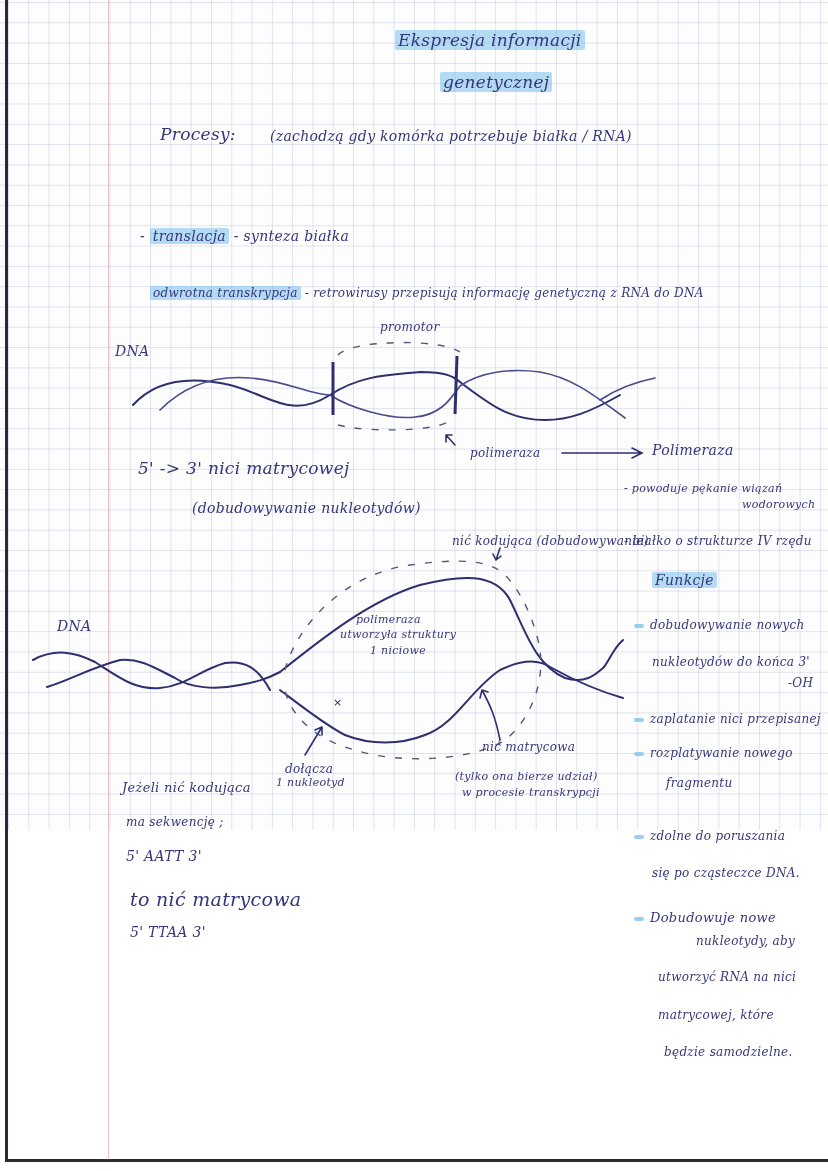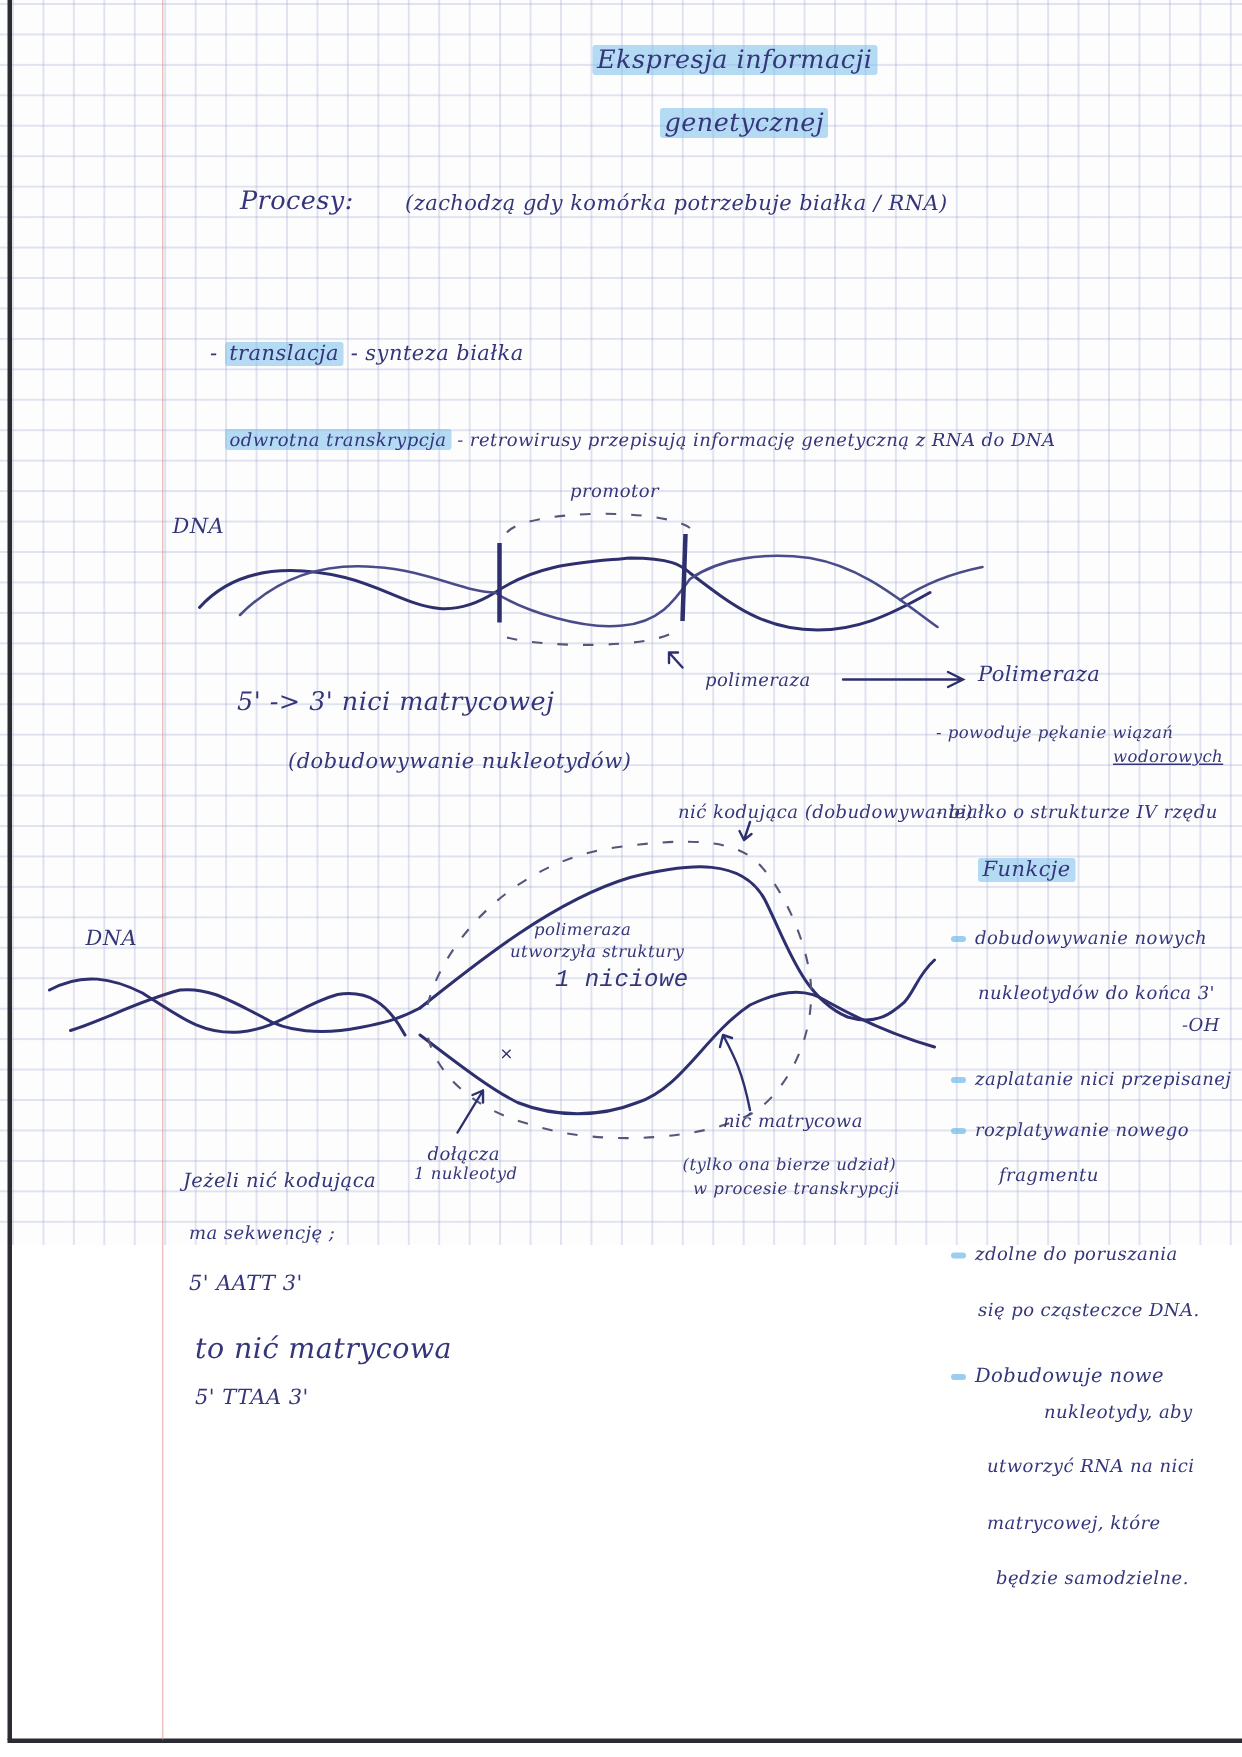--- a/index.html
+++ b/index.html
@@ -84,25 +84,25 @@
     <path class="dash" d="M338,425 C365,432 430,432 448,422"></path>
 
     <path class="arrow" d="M455,445 L446,435 M446,435 L446,442 M446,435 L452,435"></path>
 
     <path class="arrow" d="M562,453 L640,453 M632,448 L642,453 L632,458"></path>
   </svg>
 
   <div class="ink small" style="left:470px; top:446px;">polimeraza</div>
   <div class="ink med" style="left:652px; top:442px;">Polimeraza</div>
 
-  <div class="ink big" style="left:158px; top:458px;">5' -&gt; 3' nici matrycowej</div>
+  <div class="ink big" style="left:138px; top:458px;">5' -&gt; 3' nici matrycowej</div>
   <div class="ink med" style="left:192px; top:500px;">(dobudowywanie nukleotydów)</div>
 
   <div class="ink small" style="left:624px; top:482px; font-size:11px;">- powoduje pękanie wiązań</div>
-  <div class="ink small" style="left:742px; top:498px; font-size:11px;text-decoration:underline;">wodorowych</div>
+  <div class="ink small" style="left:742px; top:498px; font-size:11px;">wodorowych</div>
 
   <div class="ink small" style="left:452px; top:534px;">nić kodująca (dobudowywanie)</div>
   <div class="ink small" style="left:624px; top:534px;">- białko o strukturze IV rzędu</div>
   <div class="ink med" style="left:652px; top:572px;">
     <span class="hl">Funkcje</span>
   </div>
 
   <div class="ink med" style="left:57px; top:618px;">DNA</div>
 
   <svg class="diagram" width="828" height="1171">
@@ -120,21 +120,21 @@
 
     <path class="arrow" d="M305,755 L322,727 M322,727 L315,730 M322,727 L322,735"></path>
 
     <path class="arrow" d="M500,740 C495,715 490,705 482,690 M482,690 L480,698 M482,690 L488,692"></path>
 
     <path class="arrow" d="M500,548 L496,560 M496,560 L493,554 M496,560 L501,556"></path>
   </svg>
 
   <div class="ink small" style="left:356px; top:613px; font-size:11px;">polimeraza</div>
   <div class="ink small" style="left:340px; top:628px; font-size:11px;">utworzyła struktury</div>
-  <div class="ink small" style="left:370px; top:644px; font-size:16px;font-family:Liberation Mono, monospace;">1 niciowe</div>
+  <div class="ink small" style="left:370px; top:644px; font-size:11px;">1 niciowe</div>
 
   <div class="ink small" style="left:285px; top:762px;">dołącza</div>
   <div class="ink small" style="left:276px; top:776px; font-size:11px;">1 nukleotyd</div>
 
   <div class="ink small" style="left:482px; top:740px;">nić matrycowa</div>
   <div class="ink small" style="left:455px; top:770px; font-size:11px;">(tylko ona bierze udział)</div>
   <div class="ink small" style="left:462px; top:786px; font-size:11px;">w procesie transkrypcji</div>
 
   <div class="ink small" style="left:122px; top:780px; font-size:13px;">Jeżeli nić kodująca</div>
   <div class="ink small" style="left:126px; top:815px;">ma sekwencję ;</div>

